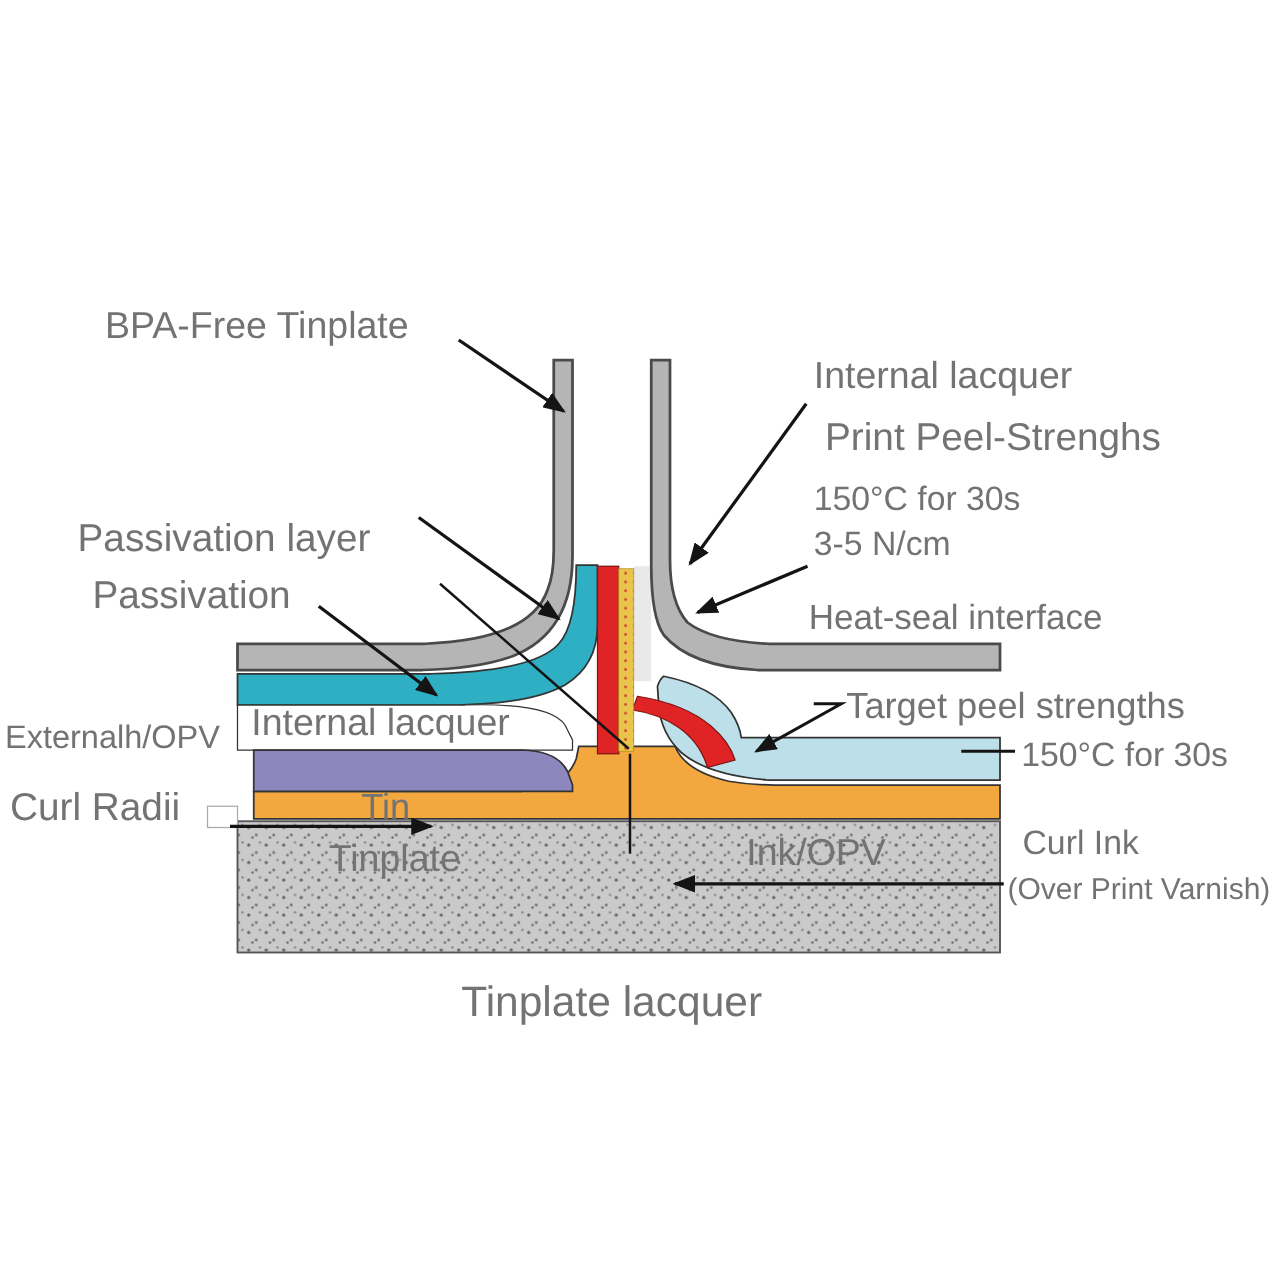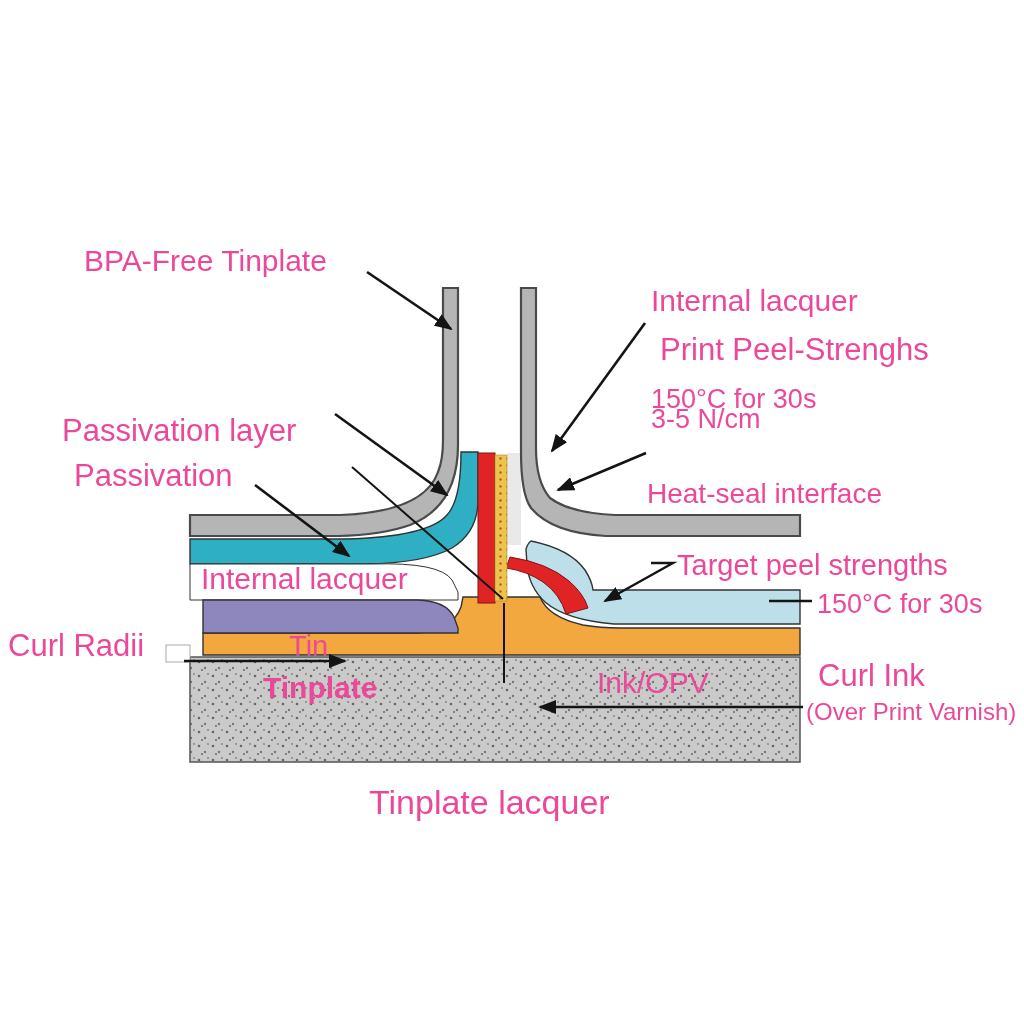--- a/index.html
+++ b/index.html
@@ -1,19 +1,19 @@
 <!DOCTYPE html>
 <html><head>
 <meta charset="utf-8">
 <style>
   html,body{margin:0;padding:0;background:#ffffff;}
   .canvas{position:relative;width:1024px;height:1024px;overflow:hidden;
           font-family:"Liberation Sans",sans-serif;color:#1a1a1a;background:#fff;}
   .canvas svg{position:absolute;left:0;top:0;}
-  .lbl{position:absolute;white-space:nowrap;line-height:1.12;color:#ec4899;}
+  .lbl{position:absolute;white-space:nowrap;line-height:1.12;color:#737373;}
 </style>
 </head>
 <body>
 
 <div class="canvas">
 
   <svg width="1024" height="1024" viewBox="0 0 1024 1024">
     <defs>
       <marker id="ah" markerWidth="18" markerHeight="14" refX="16" refY="7" orient="auto" markerUnits="userSpaceOnUse">
         <path d="M0,0 L18,7 L0,14 Z" fill="#141414"></path>
@@ -67,28 +67,29 @@
     <line x1="184" y1="661" x2="345" y2="661" stroke="#141414" stroke-width="2.6" marker-end="url(#ah)"></line>
     <line x1="352" y1="467" x2="503" y2="599" stroke="#141414" stroke-width="2"></line>
     <line x1="504" y1="603" x2="504" y2="683" stroke="#141414" stroke-width="2"></line>
     <line x1="803" y1="707" x2="540" y2="707" stroke="#141414" stroke-width="2.6" marker-end="url(#ah)"></line>
   </svg>
 
   <div class="lbl" style="left:84px;top:244px;font-size:30px;">BPA-Free Tinplate</div>
   <div class="lbl" style="left:651px;top:284px;font-size:30px;">Internal lacquer</div>
   <div class="lbl" style="left:660px;top:333px;font-size:31px;">Print Peel-Strenghs</div>
   <div class="lbl" style="left:651px;top:384px;font-size:27px;">150°C for 30s</div>
-  <div class="lbl" style="left:651px;top:404px;font-size:27px;">3-5 N/cm</div>
+  <div class="lbl" style="left:651px;top:420px;font-size:27px;">3-5 N/cm</div>
   <div class="lbl" style="left:62px;top:389px;font-size:31px;margin-top:25px;">Passivation layer</div>
   <div class="lbl" style="left:74px;top:459px;font-size:31px;">Passivation</div>
   <div class="lbl" style="left:647px;top:478px;font-size:28px;">Heat-seal interface</div>
+  <div class="lbl" style="left:4px;top:575px;font-size:26px;">Externalh/OPV</div>
   <div class="lbl" style="left:201px;top:562px;font-size:30px;">Internal lacquer</div>
   <div class="lbl" style="left:289px;top:601px;font-size:29px;margin-top:29px;">Tin</div>
   <div class="lbl" style="left:677px;top:549px;font-size:29px;">Target peel strengths</div>
   <div class="lbl" style="left:817px;top:589px;font-size:27px;">150°C for 30s</div>
   <div class="lbl" style="left:8px;top:629px;font-size:31px;">Curl Radii</div>
-  <div class="lbl" style="left:263px;top:671px;font-size:30px;font-weight:bold;">Tinplate</div>
+  <div class="lbl" style="left:263px;top:671px;font-size:30px;">Tinplate</div>
   <div class="lbl" style="left:597px;top:666px;font-size:30px;">Ink/OPV</div>
-  <div class="lbl" style="left:818px;top:659px;font-size:31px;">Curl Ink</div>
+  <div class="lbl" style="left:818px;top:659px;font-size:27px;">Curl Ink</div>
   <div class="lbl" style="left:806px;top:699px;font-size:24px;">(Over Print Varnish)</div>
   <div class="lbl" style="left:369px;top:783px;font-size:34px;">Tinplate lacquer</div>
 
 </div>
 
 </body></html>

